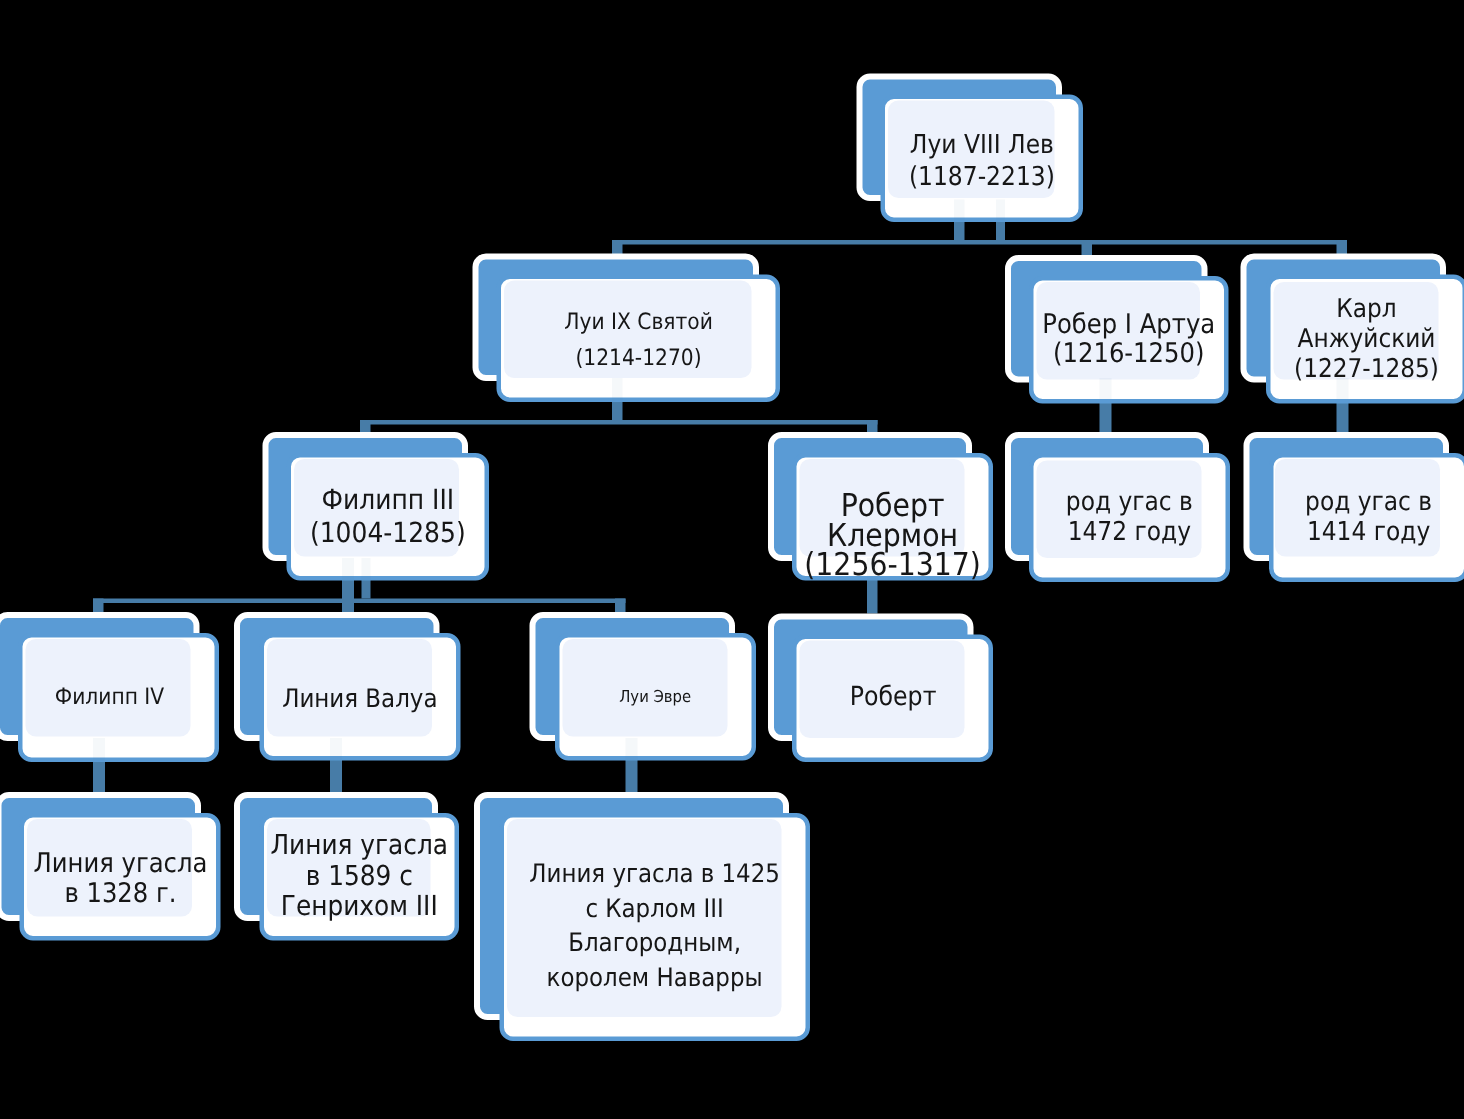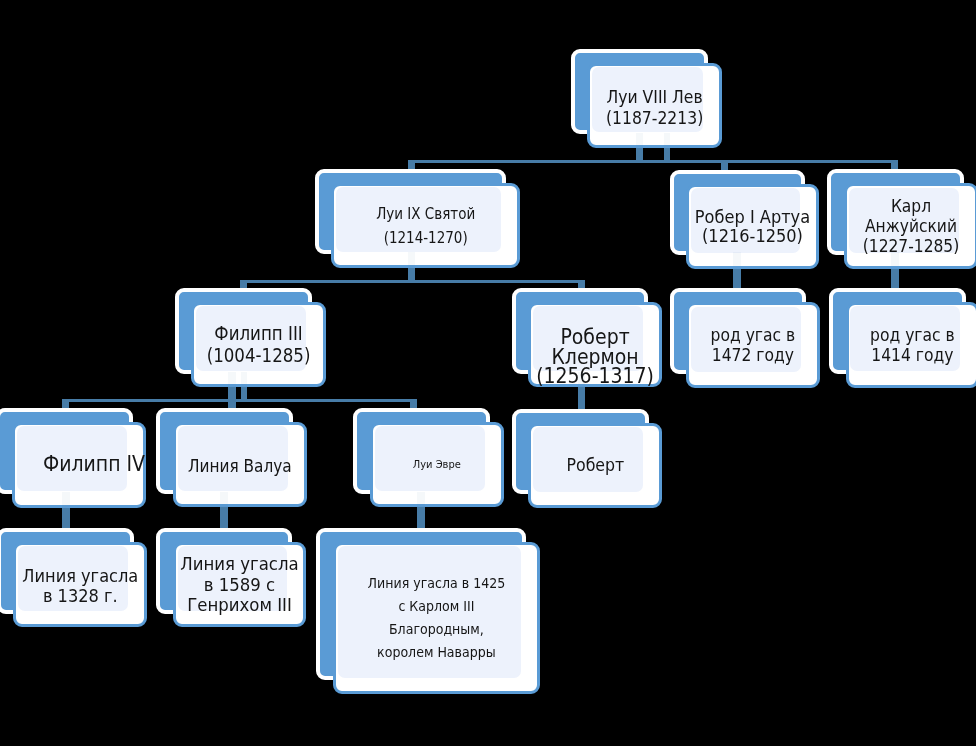--- a/index.html
+++ b/index.html
@@ -97,21 +97,21 @@
       <div class="back" style="left: 829px; top: 288.3px; width: 136.6px; height: 85.6px;"></div>
       <div class="front" style="left: 845.5px; top: 302.3px; width: 133.8px; height: 85.3px;"></div>
       <div class="plate" style="left: 850.4px; top: 306.4px; width: 109.7px; height: 65.1px;"></div>
       <div class="label" style="left: 845.5px; top: 302.6px; width: 133.8px; height: 85.3px; font-size: 17.31px; line-height: 20.4px; display: flex; align-items: center; justify-content: center;">род угас в
 1414 году</div>
     </div>
     <div class="node">
       <div class="back" style="left: -4.2px; top: 408.3px; width: 136.8px; height: 85.6px;"></div>
       <div class="front" style="left: 12.3px; top: 422.3px; width: 134px; height: 85.3px;"></div>
       <div class="plate" style="left: 17.2px; top: 426.4px; width: 109.9px; height: 65.1px;"></div>
-      <div class="label" style="left: 27px; top: 422.3px; width: 134px; height: 85.3px; font-size: 21px; line-height: 21px; display: flex; align-items: center; justify-content: center;">Филипп IV</div>
+      <div class="label" style="left: 6px; top: 422.3px; width: 134px; height: 85.3px; font-size: 15px; line-height: 21px; display: flex; align-items: center; justify-content: center;">Филипп IV</div>
     </div>
     <div class="node">
       <div class="back" style="left: 156.4px; top: 408.2px; width: 136.8px; height: 85.6px;"></div>
       <div class="front" style="left: 172.9px; top: 422.2px; width: 134px; height: 85.3px;"></div>
       <div class="plate" style="left: 177.8px; top: 426.3px; width: 109.9px; height: 65.1px;"></div>
       <div class="label" style="left: 172.9px; top: 423.2px; width: 134px; height: 85.3px; font-size: 17.03px; line-height: 20.2px; display: flex; align-items: center; justify-content: center;">Линия Валуа</div>
     </div>
     <div class="node">
       <div class="back" style="left: 353.3px; top: 408.1px; width: 136.8px; height: 85.6px;"></div>
       <div class="front" style="left: 369.8px; top: 422.1px; width: 134px; height: 85.3px;"></div>
@@ -136,21 +136,21 @@
       <div class="front" style="left: 172.9px; top: 542.1px; width: 133.2px; height: 85.3px;"></div>
       <div class="plate" style="left: 177.8px; top: 546.2px; width: 109.1px; height: 65.1px;"></div>
       <div class="label" style="left: 172.9px; top: 542.1px; width: 133.2px; height: 85.3px; font-size: 18.4px; line-height: 20.3px; display: flex; align-items: center; justify-content: center;">Линия угасла
 в 1589 с
 Генрихом III</div>
     </div>
     <div class="node">
       <div class="back" style="left: 316.4px; top: 527.7px; width: 209.8px; height: 152.8px;"></div>
       <div class="front" style="left: 332.9px; top: 541.7px; width: 207px; height: 152.5px;"></div>
       <div class="plate" style="left: 337.8px; top: 545.8px; width: 182.9px; height: 132.3px;"></div>
-      <div class="label" style="left: 332.9px; top: 541.7px; width: 207px; height: 152.5px; font-size: 14px; line-height: 23.1px; display: flex; align-items: center; justify-content: center;">Линия угасла в 1425
+      <div class="label" style="left: 332.9px; top: 541.7px; width: 207px; height: 152.5px; font-size: 17px; line-height: 23.1px; display: flex; align-items: center; justify-content: center;">Линия угасла в 1425
 с Карлом III
 Благородным,
 королем Наварры</div>
     </div>
     <div class="conn ghost" style="left: 636.4px; top: 133px; width: 6.2px; height: 14px;"></div>
     <div class="conn ghost" style="left: 663.6px; top: 133px; width: 6.1px; height: 14px;"></div>
     <div class="conn ghost" style="left: 408.3px; top: 252px; width: 7px; height: 14.5px;"></div>
     <div class="conn ghost" style="left: 733.2px; top: 251.5px; width: 7.7px; height: 14px;"></div>
     <div class="conn ghost" style="left: 891.4px; top: 251.5px; width: 7.7px; height: 14px;"></div>
     <div class="conn ghost" style="left: 240.5px; top: 371.5px; width: 6.9px; height: 15px;"></div>

